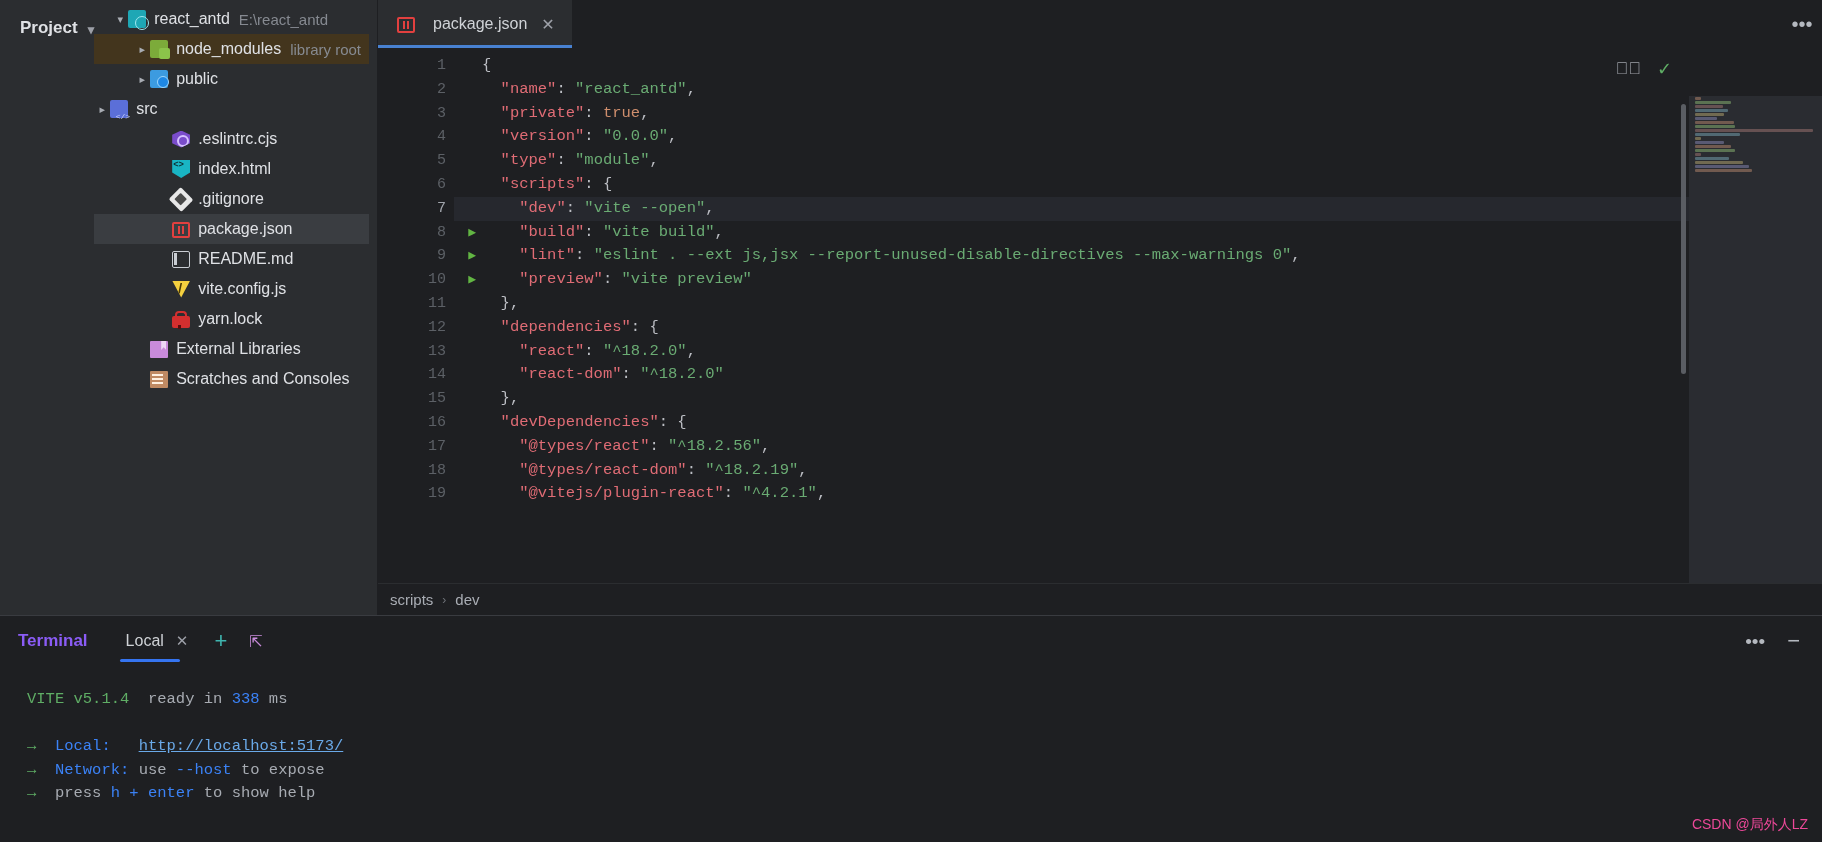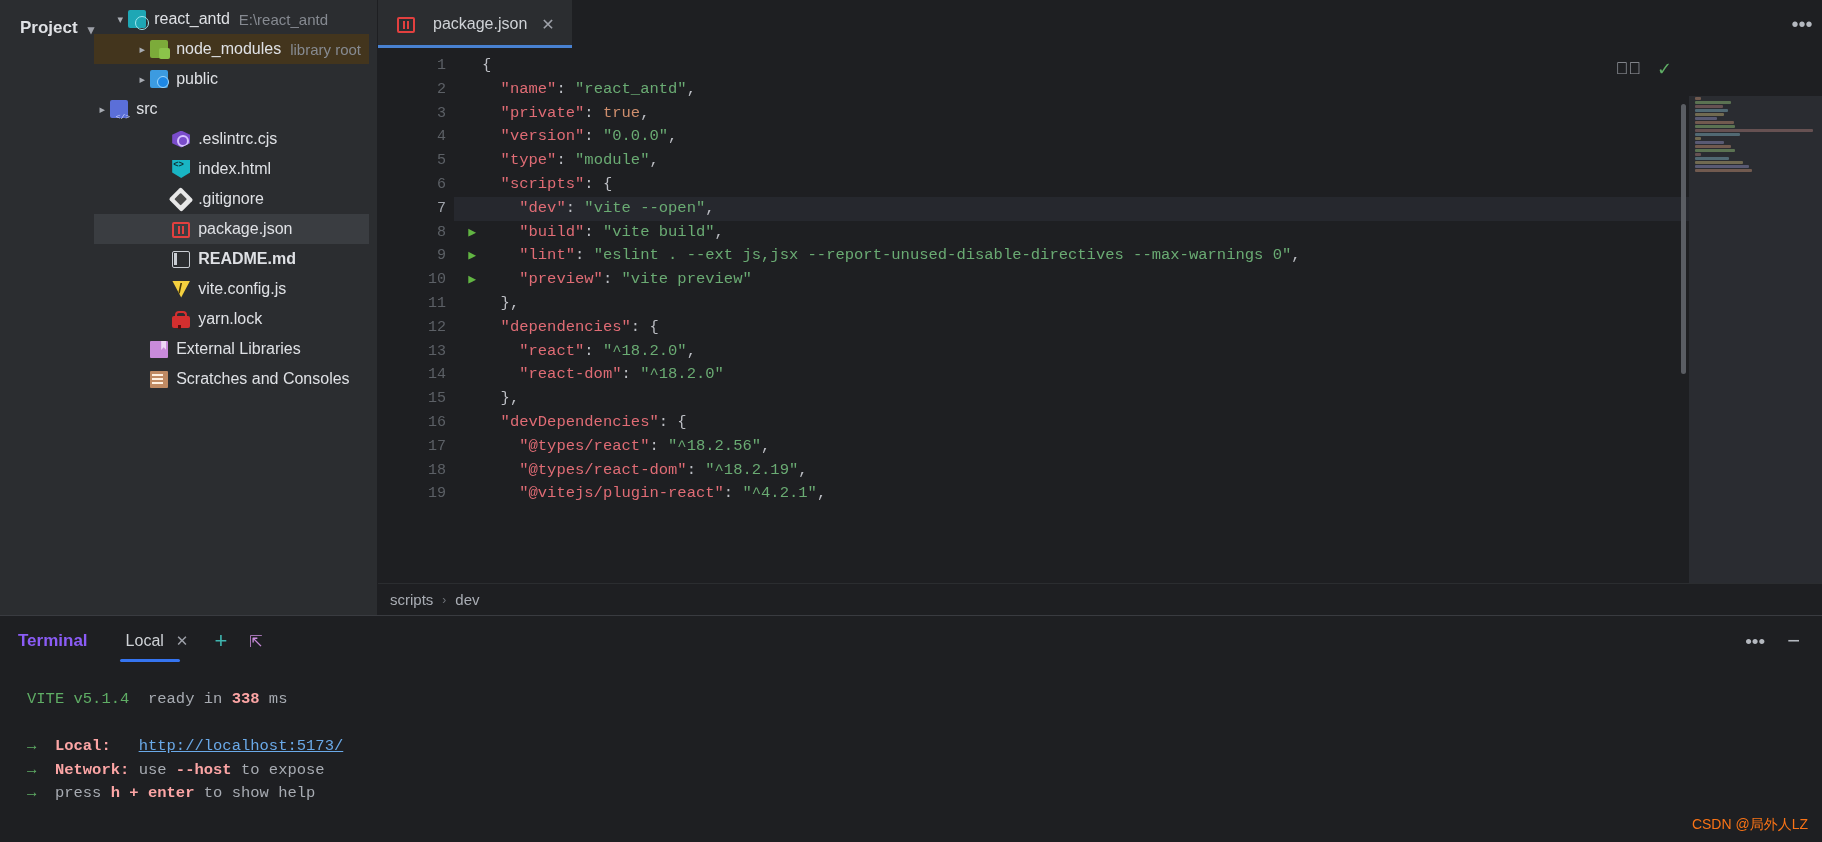--- a/index.html
+++ b/index.html
@@ -251,29 +251,29 @@
   .term-kebab { color:#B4B8BF; font-size: 19px; line-height: 5px; }
   .term-min { color:#B4B8BF; font-size: 22px; }
 
   .term-body {
     flex: 1 1 auto; padding: 22px 0 0 27px;
     font-family: "Liberation Mono", monospace; font-size: 15.5px;
     line-height: 23.5px; color: #BCBEC4; white-space: pre;
   }
   .t-green { color: #5FAD65; }
   .t-green-b { color: #5FAD65; font-weight: normal; }
-  .t-white-b { color: #fca5a5; font-weight: bold; margin-top: 24px; }
+  .t-white-b { color: #3b82f6; font-weight: normal; margin-top: 24px; }
   .t-grey { color: #A7ABB2; }
   .t-link { color: #6AA9E8; text-decoration: underline; }
   .t-arrow { color: #5FAD65; }
   .t-blank { height: 23.5px; }
 
   .watermark {
     position: absolute; right: 14px; bottom: 8px;
-    font-size: 14px; color: #f97316;
+    font-size: 14px; color: #ec4899;
     font-family: "Liberation Sans", sans-serif;
   }
 </style>
 </head>
 <body>
 
 <div class="ide">
 
   <div class="top-area">
 
@@ -318,21 +318,21 @@
           <div class="tree-row" style="padding-left: 62px;">
             <span class="arrow blank"></span>
             <span class="ico ic-git"></span>
             <span class="label">.gitignore</span>
           </div>
           <div class="tree-row selected" style="padding-left: 62px;">
             <span class="arrow blank"></span>
             <span class="ico ic-json"></span>
             <span class="label">package.json</span>
           </div>
-          <div class="tree-row" style="padding-left: 62px; font-weight: bold;">
+          <div class="tree-row" style="padding-left: 62px;">
             <span class="arrow blank"></span>
             <span class="ico ic-md"></span>
             <span class="label">README.md</span>
           </div>
           <div class="tree-row" style="padding-left: 62px;">
             <span class="arrow blank"></span>
             <span class="ico ic-vite"></span>
             <span class="label">vite.config.js</span>
           </div>
           <div class="tree-row" style="padding-left: 62px;">

